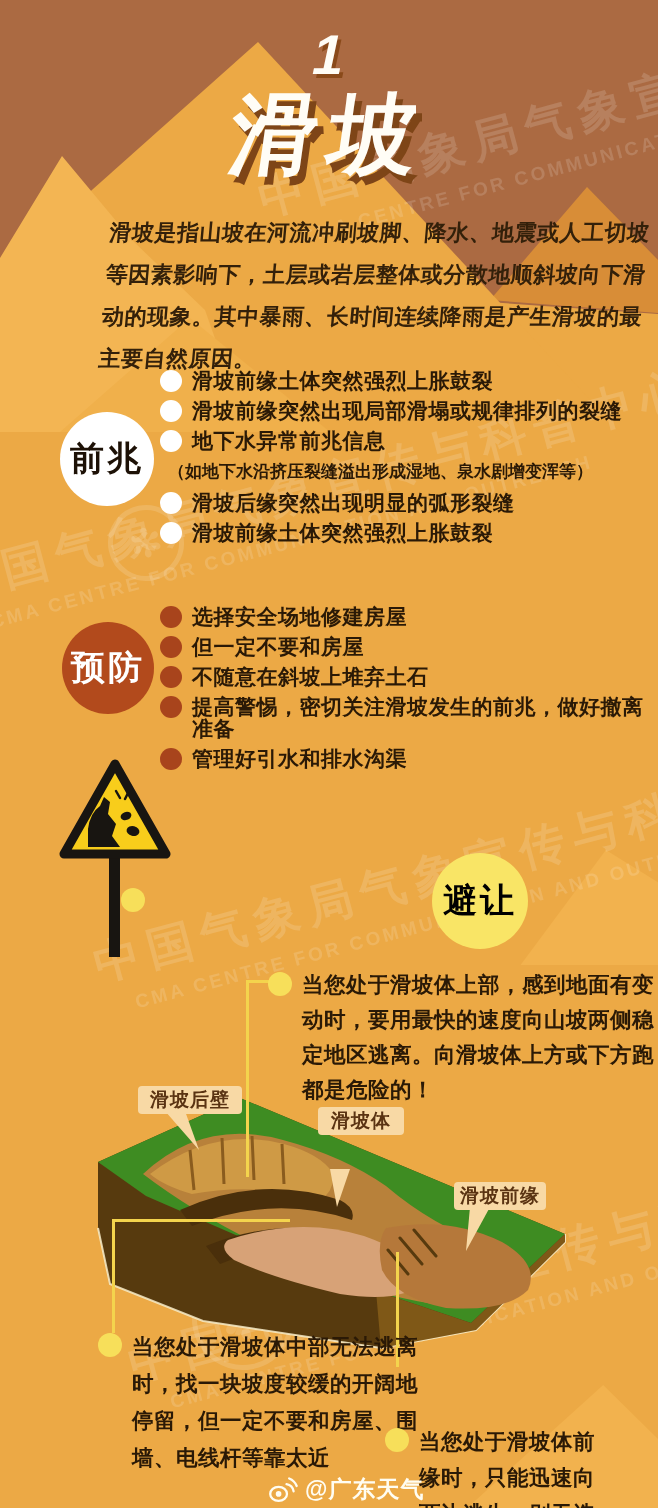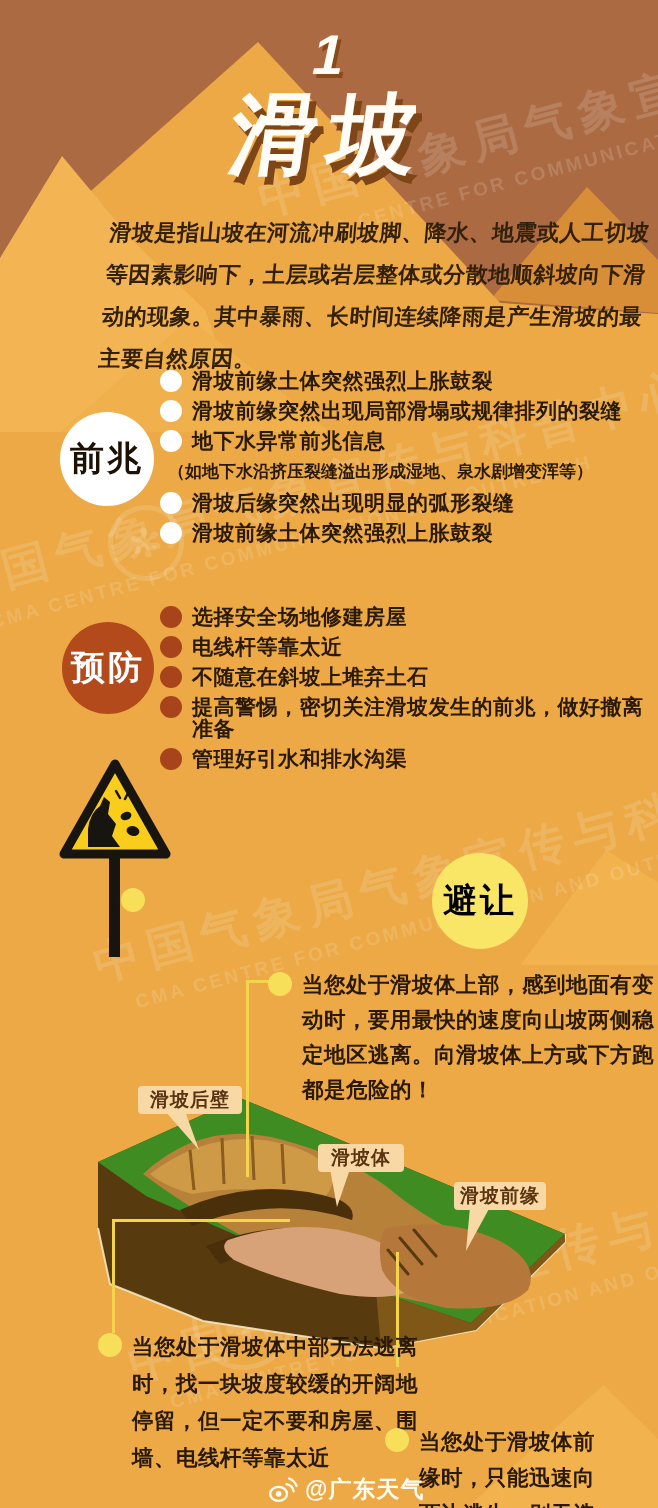--- a/index.html
+++ b/index.html
@@ -77,21 +77,21 @@
   .cl-b-h{left:112px;top:1219px;width:178px;height:3px;}
   .cl-b-v{left:112px;top:1219px;width:3px;height:114px;}
   .cl-c-v{left:396px;top:1252px;width:3px;height:115px;}
 
   
   .diagram{position:absolute;left:88px;top:1078px;z-index:4;}
   .dlabel{position:absolute;background:#f8d9a5;color:#5a3312;font-size:19px;
     font-weight:bold;border-radius:4px;display:flex;align-items:center;
     justify-content:center;letter-spacing:1px;z-index:6;}
   .dl-back{left:138px;top:1086px;width:104px;height:28px;}
-  .dl-body{left:318px;top:1144px;width:86px;height:28px;}
+  .dl-body{left:318px;top:1107px;width:86px;height:28px;}
   .dl-front{left:454px;top:1182px;width:92px;height:28px;}
 
   
   .hill{position:absolute;background:#f2b24e;z-index:1;}
   .hill-br1{left:500px;top:850px;width:158px;height:115px;
     clip-path:polygon(13% 100%,67% 0,100% 28%,100% 100%);}
   .hill-br2{left:455px;top:1385px;width:203px;height:123px;
     clip-path:polygon(6% 100%,73% 0,100% 44%,100% 100%);}
 
   
@@ -170,21 +170,21 @@
   <div class="tag-circle tag-yf">
     <span>预防</span>
   </div>
   <div class="blist yf-list">
     <div class="brow">
       <span class="dot dot-rust"></span>
       <span class="btext">选择安全场地修建房屋</span>
     </div>
     <div class="brow">
       <span class="dot dot-rust"></span>
-      <span class="btext">电线杆等靠太近</span>
+      <span class="btext">但一定不要和房屋</span>
     </div>
     <div class="brow">
       <span class="dot dot-rust"></span>
       <span class="btext">不随意在斜坡上堆弃土石</span>
     </div>
     <div class="brow">
       <span class="dot dot-rust"></span>
       <span class="btext">提高警惕，密切关注滑坡发生的前兆，做好撤离准备</span>
     </div>
     <div class="brow">

